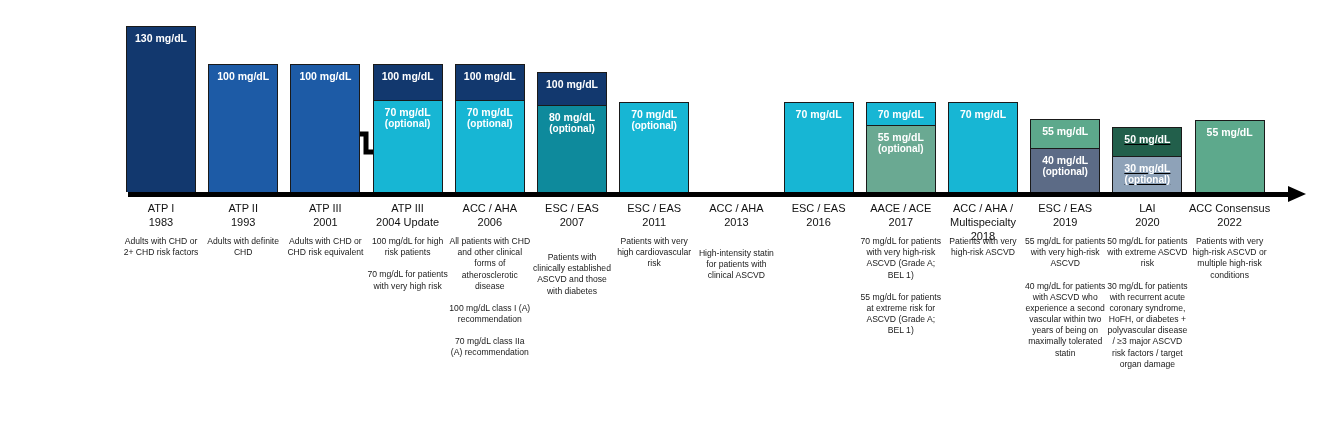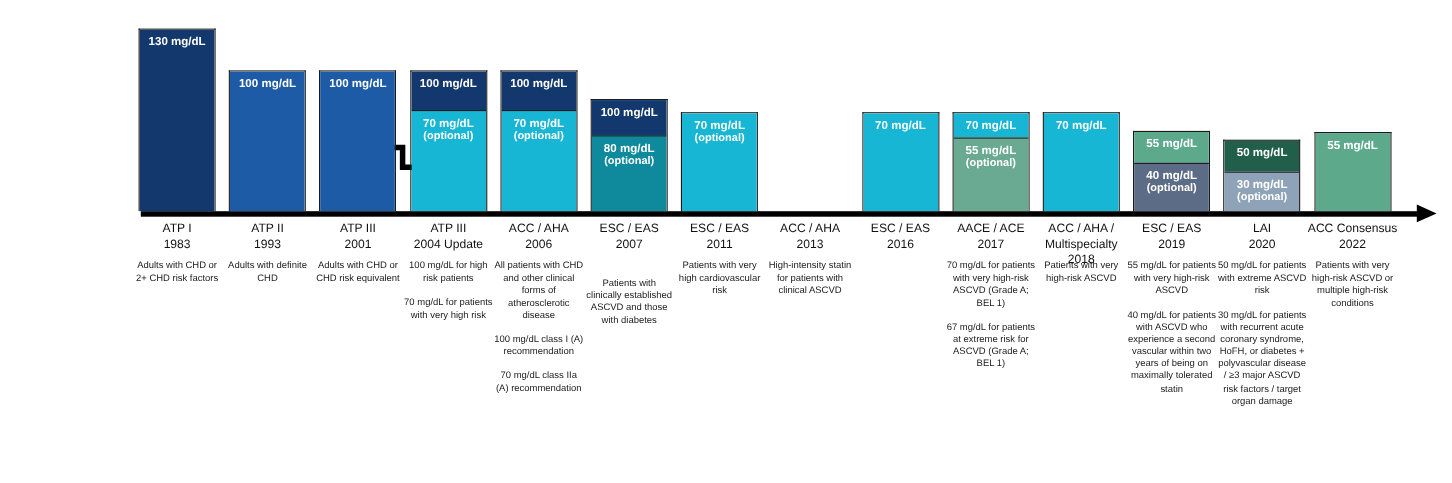--- a/index.html
+++ b/index.html
@@ -209,21 +209,21 @@
           <div style="margin-top: 11px;">100 mg/dL class I (A) recommendation</div>
           <div style="margin-top: 11px;">70 mg/dL class IIa (A) recommendation</div>
         </div>
       </div>
       <div class="column" style="left: 531px; width: 82px;">
         <div class="bar-area">
           <div class="bar" style="width: 70px; margin-left: 6px;">
             <div class="seg" style="background: rgb(18, 56, 110); height: 32px;">
               <div class="seg-value">100 mg/dL</div>
             </div>
-            <div class="seg" style="background: rgb(14, 138, 156); height: 69px;">
+            <div class="seg" style="background: rgb(14, 138, 156); height: 87px;">
               <div class="seg-value">80 mg/dL</div>
               <div class="seg-note">(optional)</div>
             </div>
           </div>
         </div>
         <div class="col-header">
           <div>ESC / EAS</div>
           <div>2007</div>
         </div>
         <div class="col-desc" style="top: 236px;">
@@ -246,21 +246,21 @@
         <div class="col-desc" style="top: 236px;">
           <div style="margin-top: 0px;">Patients with very high cardiovascular risk</div>
         </div>
       </div>
       <div class="column" style="left: 695.4px; width: 82px;">
         <div class="col-header">
           <div>ACC / AHA</div>
           <div>2013</div>
         </div>
         <div class="col-desc" style="top: 236px;">
-          <div style="margin-top: 0px;">High-intensity statin for patients with clinical ASCVD</div>
+          <div style="margin-top: 12px;">High-intensity statin for patients with clinical ASCVD</div>
         </div>
       </div>
       <div class="column" style="left: 777.6px; width: 82px;">
         <div class="bar-area">
           <div class="bar" style="width: 70px; margin-left: 6px;">
             <div class="seg" style="background: rgb(23, 182, 212); height: 89px;">
               <div class="seg-value">70 mg/dL</div>
             </div>
           </div>
         </div>
@@ -280,21 +280,21 @@
               <div class="seg-note">(optional)</div>
             </div>
           </div>
         </div>
         <div class="col-header">
           <div>AACE / ACE</div>
           <div>2017</div>
         </div>
         <div class="col-desc" style="top: 236px;">
           <div style="margin-top: 0px;">70 mg/dL for patients with very high-risk ASCVD (Grade A; BEL 1)</div>
-          <div style="margin-top: 11px;">67 mg/dL for patients at extreme risk for ASCVD (Grade A; BEL 1)</div>
+          <div style="margin-top: 11px;">55 mg/dL for patients at extreme risk for ASCVD (Grade A; BEL 1)</div>
         </div>
       </div>
       <div class="column" style="left: 942px; width: 82px;">
         <div class="bar-area">
           <div class="bar" style="width: 70px; margin-left: 6px;">
             <div class="seg" style="background: rgb(23, 182, 212); height: 89px;">
               <div class="seg-value">70 mg/dL</div>
             </div>
           </div>
         </div>
@@ -322,21 +322,21 @@
           <div>ESC / EAS</div>
           <div>2019</div>
         </div>
         <div class="col-desc" style="top: 236px;">
           <div style="margin-top: 0px;">55 mg/dL for patients with very high-risk ASCVD</div>
           <div style="margin-top: 11px;">40 mg/dL for patients with ASCVD who experience a second vascular within two years of being on maximally tolerated statin</div>
         </div>
       </div>
       <div class="column" style="left: 1106.4px; width: 82px;">
         <div class="bar-area">
-          <div class="bar" style="width: 70px; margin-left: 6px;">
+          <div class="bar" style="width: 70px; margin-left: 6px; text-decoration: underline;">
             <div class="seg" style="background: rgb(34, 95, 75); height: 28px;">
               <div class="seg-value">50 mg/dL</div>
             </div>
             <div class="seg" style="background: rgb(142, 162, 184); height: 36px;">
               <div class="seg-value">30 mg/dL</div>
               <div class="seg-note">(optional)</div>
             </div>
           </div>
         </div>
         <div class="col-header">

